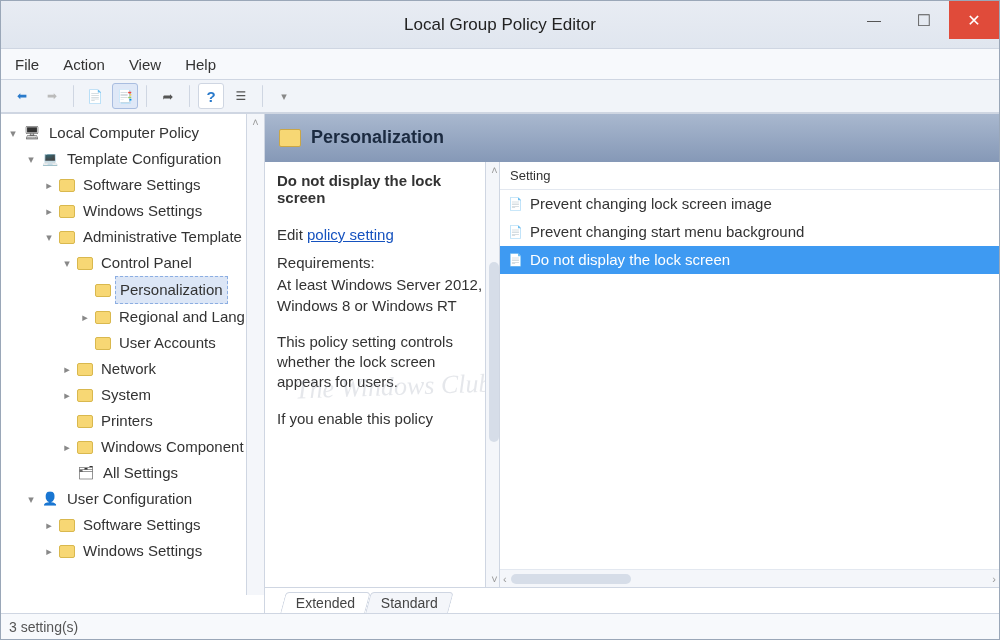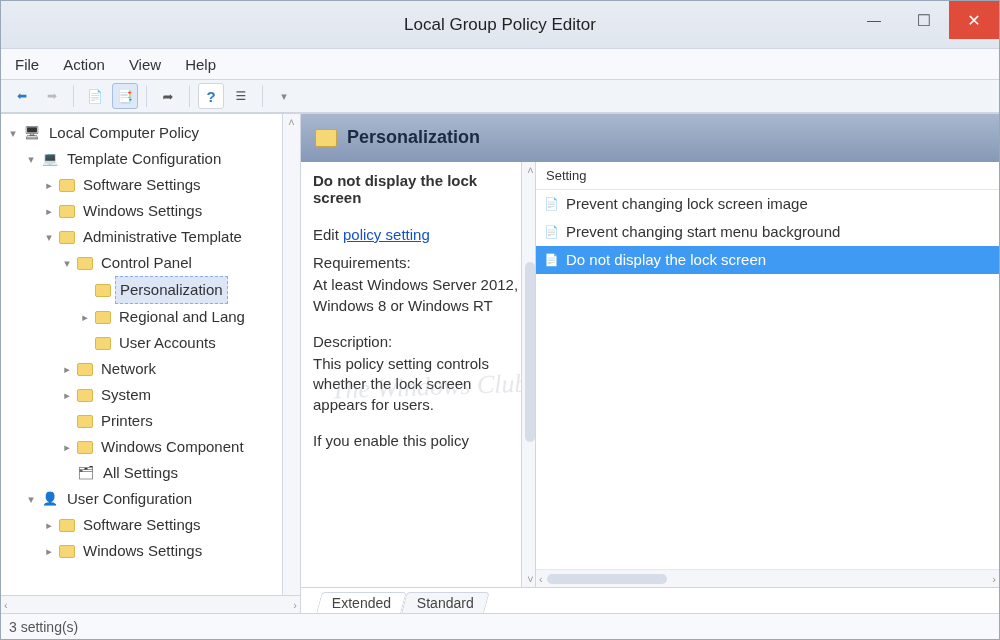--- a/index.html
+++ b/index.html
@@ -49,21 +49,21 @@
   .tbtn.folder::before{content:"📄";font-size:13px;}
   .tbtn.folder2::before{content:"📑";font-size:13px;}
   .tbtn.folder2.active{background:#dfe8f7;border:1px solid #a9bde0;}
   .tbtn.export::before{content:"➦";font-size:13px;}
   .tbtn.help{font-weight:bold;color:#2a7acb;background:#fff;border:1px solid #cfd6e2;}
   .tbtn.help::before{content:"?";}
   .tbtn.cols::before{content:"☰";font-size:12px;}
   .tbtn.filter::before{content:"▾";font-size:11px;color:#888;}
 
   .body { flex:1; display:flex; border-top:1px solid #cfd6e2; min-height:0;}
-  .tree-pane { width: 300px; position:relative; border-right:1px solid #cfd6e2; display:flex; flex-direction:column;}
+  .tree-pane { width: 264px; position:relative; border-right:1px solid #cfd6e2; display:flex; flex-direction:row;}
   .tree { flex:1; overflow:hidden; padding:6px 0 0 6px; font-size:15px; color:#333;}
   .tree ul { list-style:none; margin:0; padding-left: 18px;}
   .tree li { white-space:nowrap; line-height:26px;}
   .node { display:flex; align-items:center; gap:4px;}
   .twisty { width:12px; display:inline-block; text-align:center; color:#888; font-size:11px;}
   .twisty.open::before{content:"▾";}
   .twisty.closed::before{content:"▸";}
   .twisty.none::before{content:"";}
   .ticon { width:18px; height:18px; display:inline-flex; align-items:center; justify-content:center; font-size:14px;}
   .ticon.comp::before{content:"🖥";font-size:13px;}
@@ -302,21 +302,20 @@
         <div class="desc-pane">
           <div class="desc-title">Do not display the lock screen</div>
           <div class="desc-edit">
             <span>Edit </span><a href="#">policy setting</a>
           </div>
           <div class="desc-block">
             <div class="h">Requirements:</div>
             <div>At least Windows Server 2012, Windows 8 or Windows RT</div>
           </div>
           <div class="desc-block">
-            <div class="h">Description:</div>
             <div>This policy setting controls whether the lock screen appears for users.</div>
           </div>
           <div class="desc-block">If you enable this policy</div>
           <div class="watermark">The Windows Club</div>
           <div class="desc-vscroll">
             <span>˄</span>
             <div class="thumb"></div>
             <span>˅</span>
           </div>
         </div>

